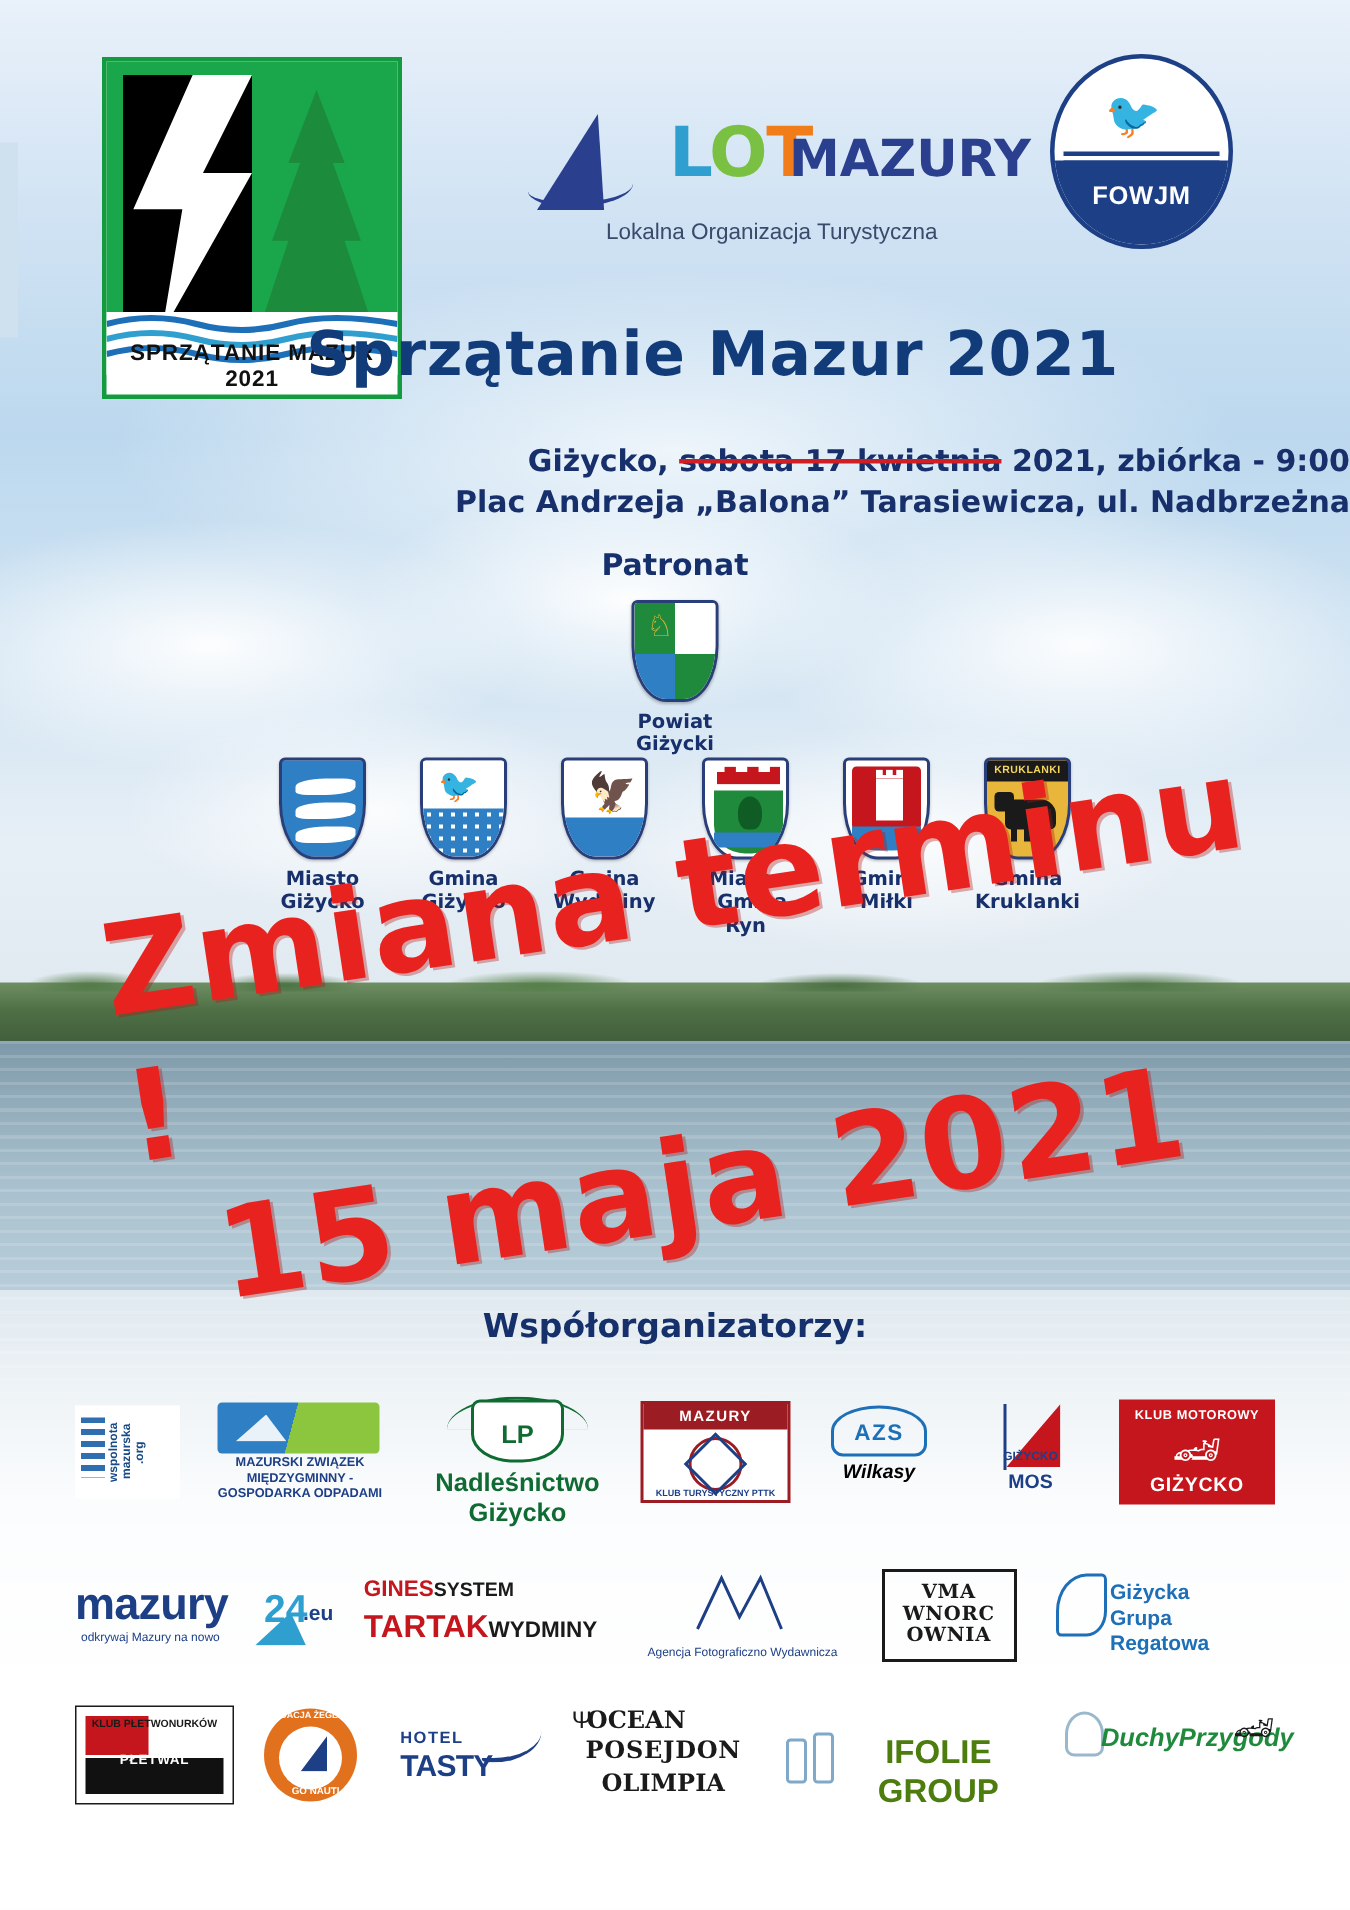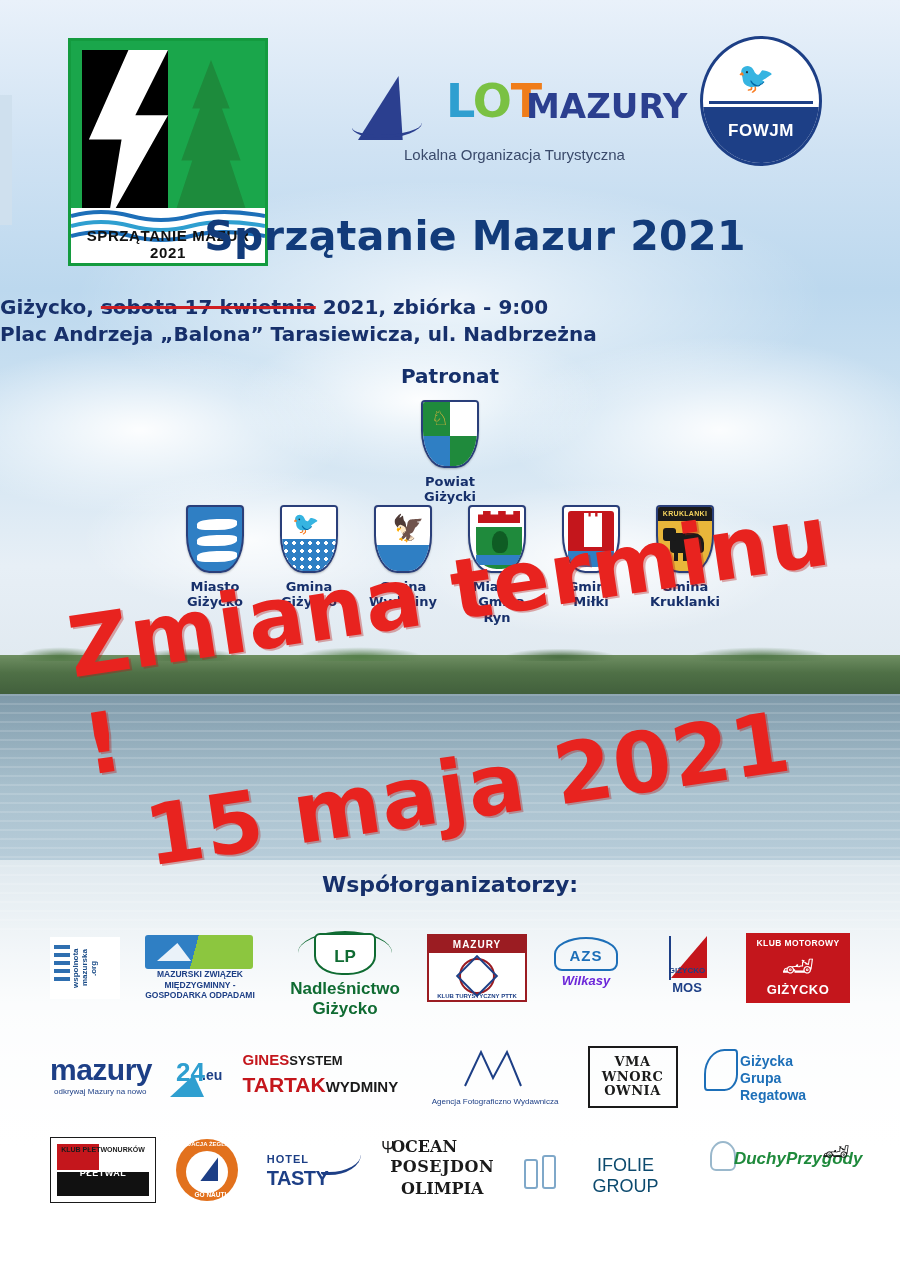--- a/index.html
+++ b/index.html
@@ -188,21 +188,21 @@
     text-align: center;
     font-family: "DejaVu Sans", sans-serif;
     font-weight: bold;
     font-size: 41px;
     color: #123b7a;
     letter-spacing: 0.4px;
     padding-left: 50px;
   }
   .subline {
     position: absolute; left: 0; right: 0; top: 294px;
-    text-align: left;
+    text-align: right;
     font-family: "DejaVu Sans", sans-serif;
     font-weight: bold;
     font-size: 20px;
     color: #17306b;
     line-height: 1.35;
   }
   .strike { text-decoration: line-through; text-decoration-color: #cf1f24; text-decoration-thickness: 3px; }
 
   .patronat {
     position: absolute; left: 0; right: 0; top: 364px;
@@ -357,21 +357,21 @@
 
   .sp-mazury-pttk { width: 100px; height: 68px; border: 2px solid #9b1c22; background:#ffffff; }
   .sp-mazury-pttk .top { position:absolute; left:0; right:0; top:0; height:17px; background:#9b1c22; color:#fff; font-size:10px; font-weight:bold; line-height:17px; letter-spacing:1px; }
   .sp-mazury-pttk .star { position:absolute; left:50%; top:22px; transform:translateX(-50%); width:36px; height:36px; border:2px solid #9b1c22; border-radius:50%; }
   .sp-mazury-pttk .star::before { content:""; position:absolute; left:50%; top:50%; width:26px; height:26px; transform:translate(-50%,-50%) rotate(45deg); border:2px solid #1d3f86; }
   .sp-mazury-pttk .cap { position:absolute; left:0; right:0; bottom:1px; font-size:6px; font-weight:bold; color:#1d3f86; }
 
   .sp-azs { width: 84px; height: 62px; }
   .sp-azs .mark { position:absolute; left:10px; top:0; width:64px; height:34px; border:2px solid #1d6fb8; border-radius:50% 50% 8px 8px; }
   .sp-azs .mark span { position:absolute; left:0; right:0; top:8px; text-align:center; font-size:15px; font-weight:bold; color:#1d6fb8; letter-spacing:1px; }
-  .sp-azs .cap { position:absolute; left:0; right:0; top:36px; font-size:13px; font-weight:bold; color:#6d28d9; font-style:italic; }
+  .sp-azs .cap { position:absolute; left:0; right:0; top:36px; font-size:13px; font-weight:bold; color:#000000; font-style:italic; }
 
   .sp-mos { width: 84px; height: 64px; }
   .sp-mos .sail { position:absolute; left:26px; top:0; width:36px; height:42px; background:#c4161c;
     clip-path: polygon(100% 0, 100% 100%, 0 100%); }
   .sp-mos .mast { position:absolute; left:24px; top:0; width:2px; height:44px; background:#1d3f86; }
   .sp-mos .cap { position:absolute; left:0; right:0; top:44px; font-size:13px; font-weight:bold; color:#1d3f86; }
   .sp-mos .sub { position:absolute; left:0; right:0; top:30px; font-size:8px; font-weight:bold; color:#1d3f86; }
 
   .sp-klubmot { width: 104px; height: 70px; background:#c4161c; }
   .sp-klubmot .t { position:absolute; left:0; right:0; top:5px; font-size:8.5px; font-weight:bold; color:#ffffff; letter-spacing:0.4px; }
@@ -428,21 +428,21 @@
   .sp-posejdon .l1 { position:absolute; left:14px; top:0; font-size:16px; font-weight:bold; color:#1a1a1a; font-family:"DejaVu Serif", serif; }
   .sp-posejdon .l2 { position:absolute; left:0; right:0; top:20px; font-size:16px; font-weight:bold; color:#1a1a1a; font-family:"DejaVu Serif", serif; letter-spacing:0.5px; }
   .sp-posejdon .l3 { position:absolute; left:0; right:0; top:42px; font-size:16px; font-weight:bold; color:#1a1a1a; font-family:"DejaVu Serif", serif; }
   .sp-posejdon .trident { position:absolute; left:4px; top:2px; font-size:16px; color:#1a1a1a; }
 
   .sp-ifolie { width: 160px; height: 50px; }
   .sp-ifolie .bottles { position:absolute; left:0; top:4px; width:40px; height:40px; }
   .sp-ifolie .bottles i { position:absolute; bottom:0; width:14px; height:30px; background:#ffffff; border:2px solid #7fa8c9; border-radius:3px; }
   .sp-ifolie .bottles i:nth-child(1){ left:0; }
   .sp-ifolie .bottles i:nth-child(2){ left:18px; height:34px; }
-  .sp-ifolie .t { position:absolute; left:44px; top:10px; font-size:18px; font-weight:normal; color:#0c4a6e; }
+  .sp-ifolie .t { position:absolute; left:44px; top:10px; font-size:22px; font-weight:bold; color:#4d7c0f; }
 
   .sp-duchy { width: 150px; height: 62px; }
   .sp-duchy .ghost { position:absolute; left:10px; top:2px; width:26px; height:30px; background:#ffffff; border:2px solid #9ab8cc; border-radius:50% 50% 6px 6px; }
   .sp-duchy .t { position:absolute; left:34px; top:10px; font-size:17px; font-weight:bold; color:#1f8a3c; font-style:italic; }
   .sp-duchy .moto { position:absolute; right:0; top:0; font-size:22px; color:#1a1a1a; }
 
   .sp cap, .cap { display:block; }
 </style>
 </head>
 <body>

